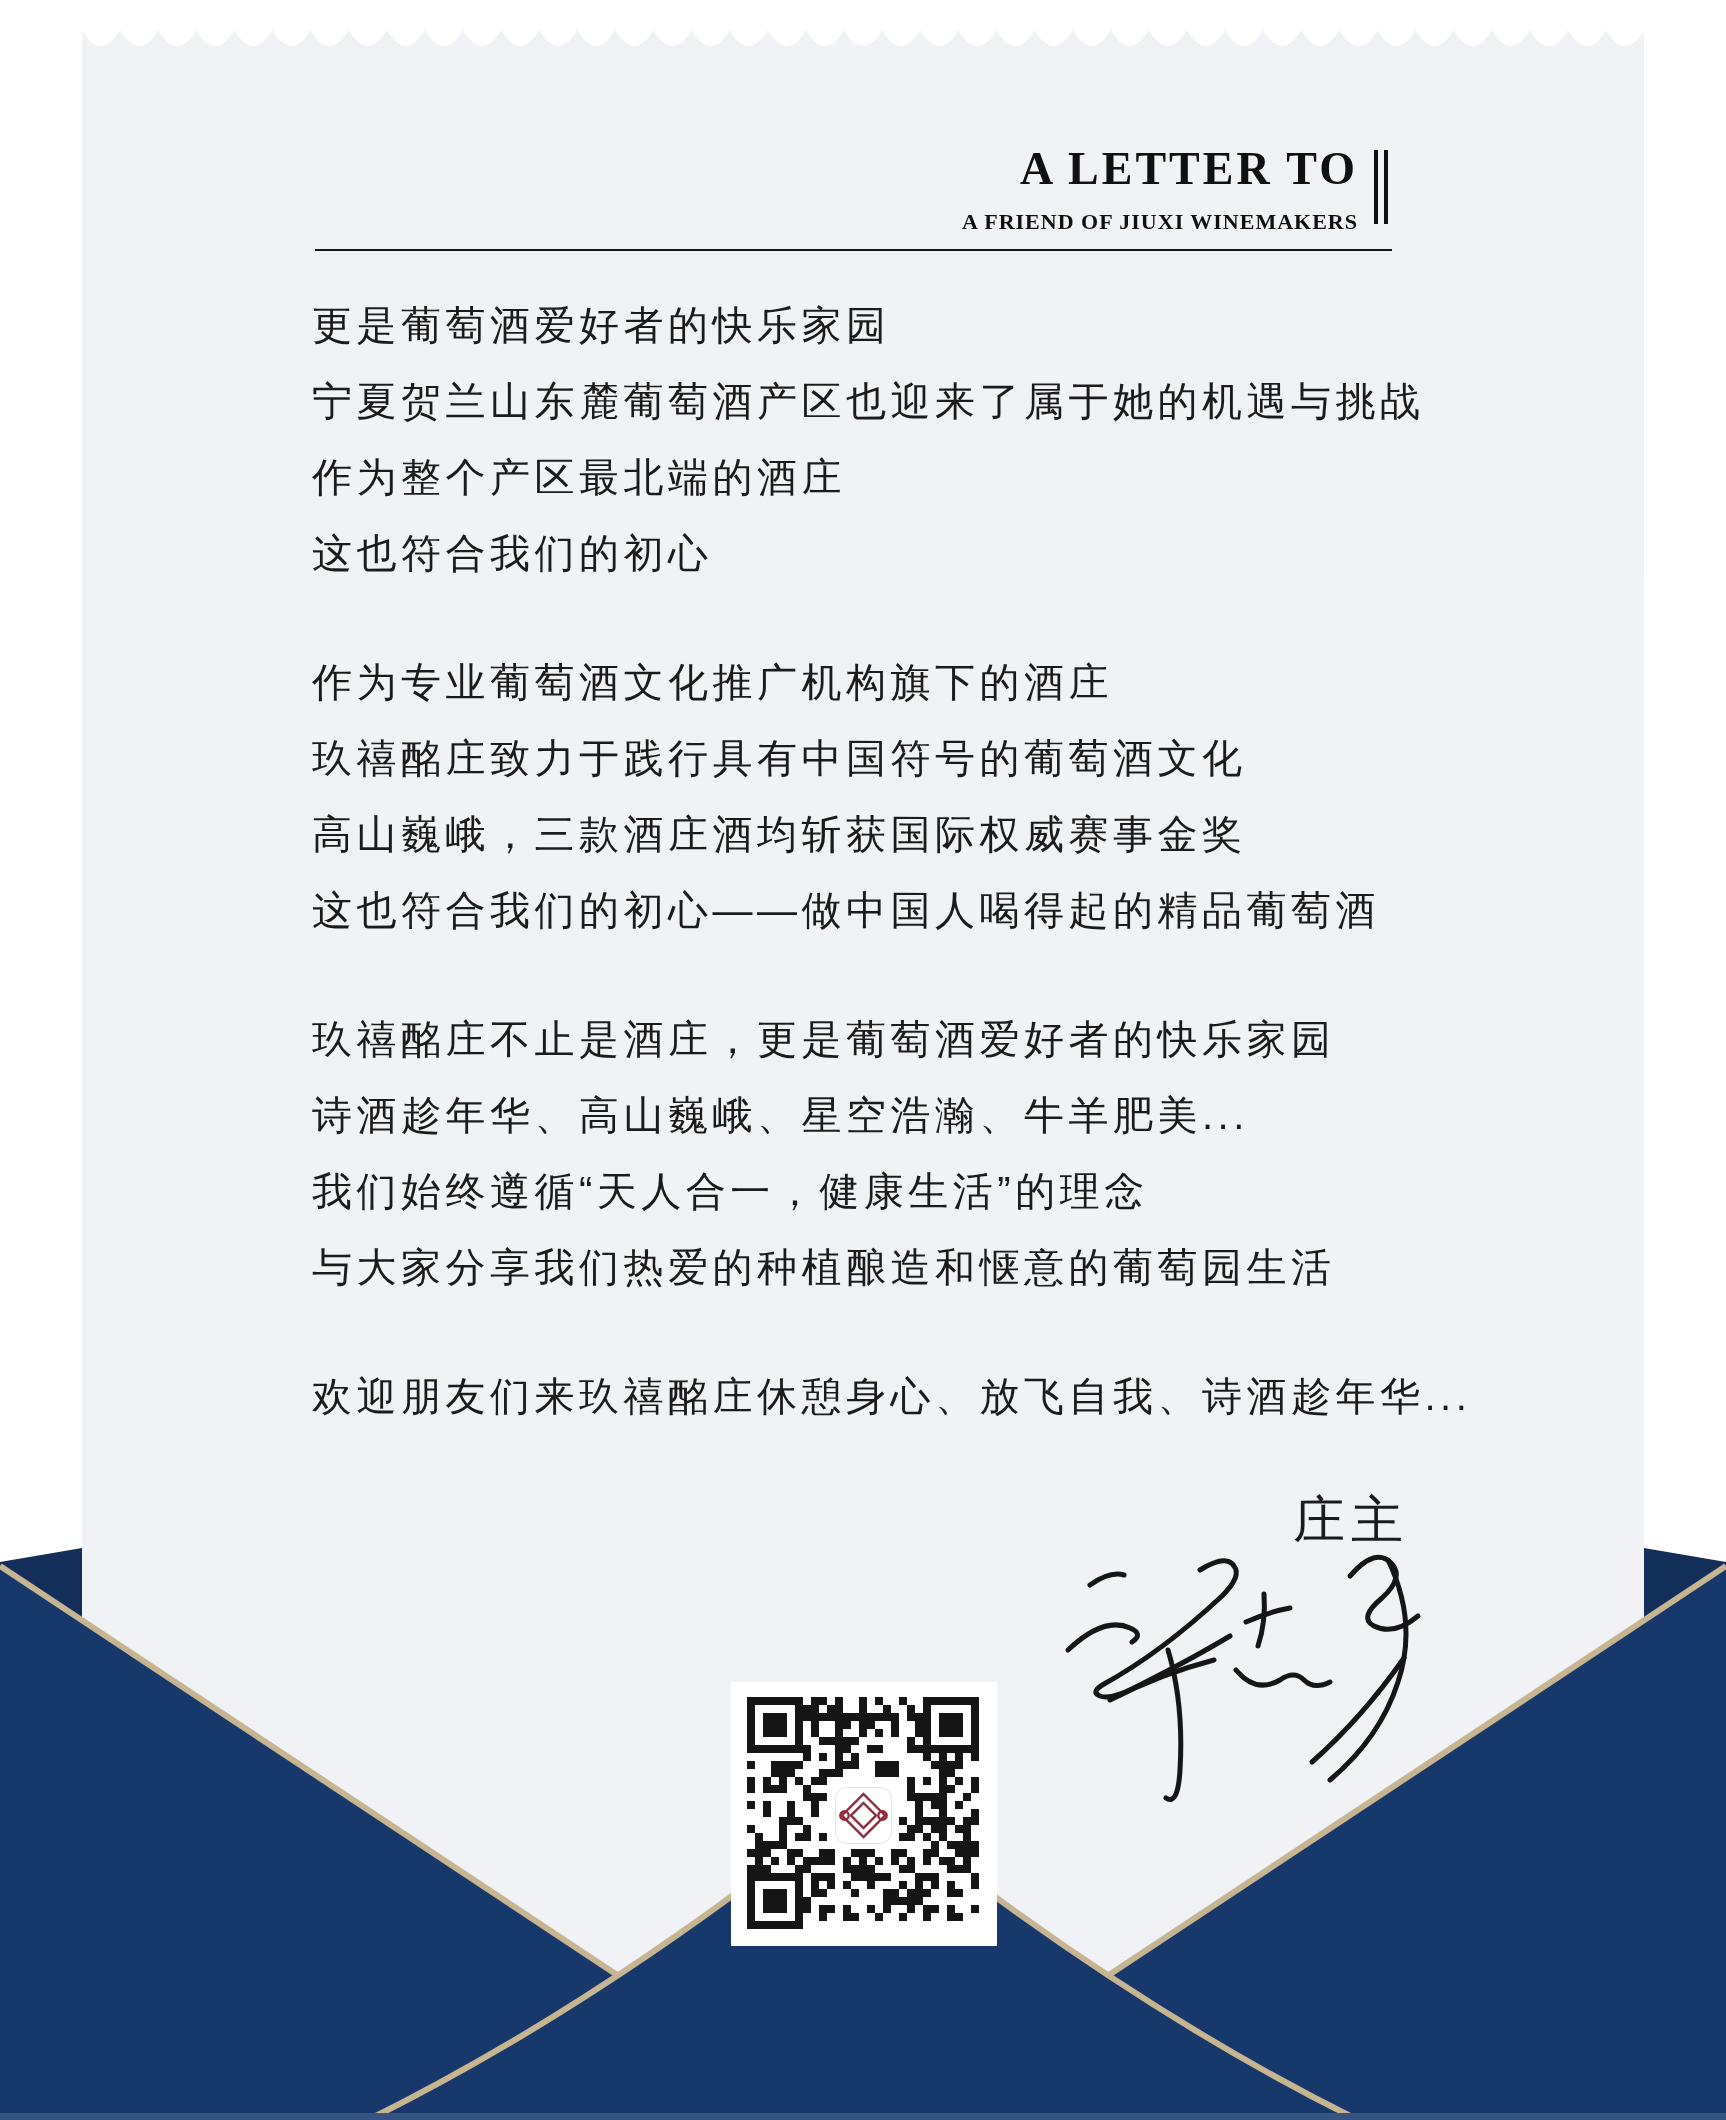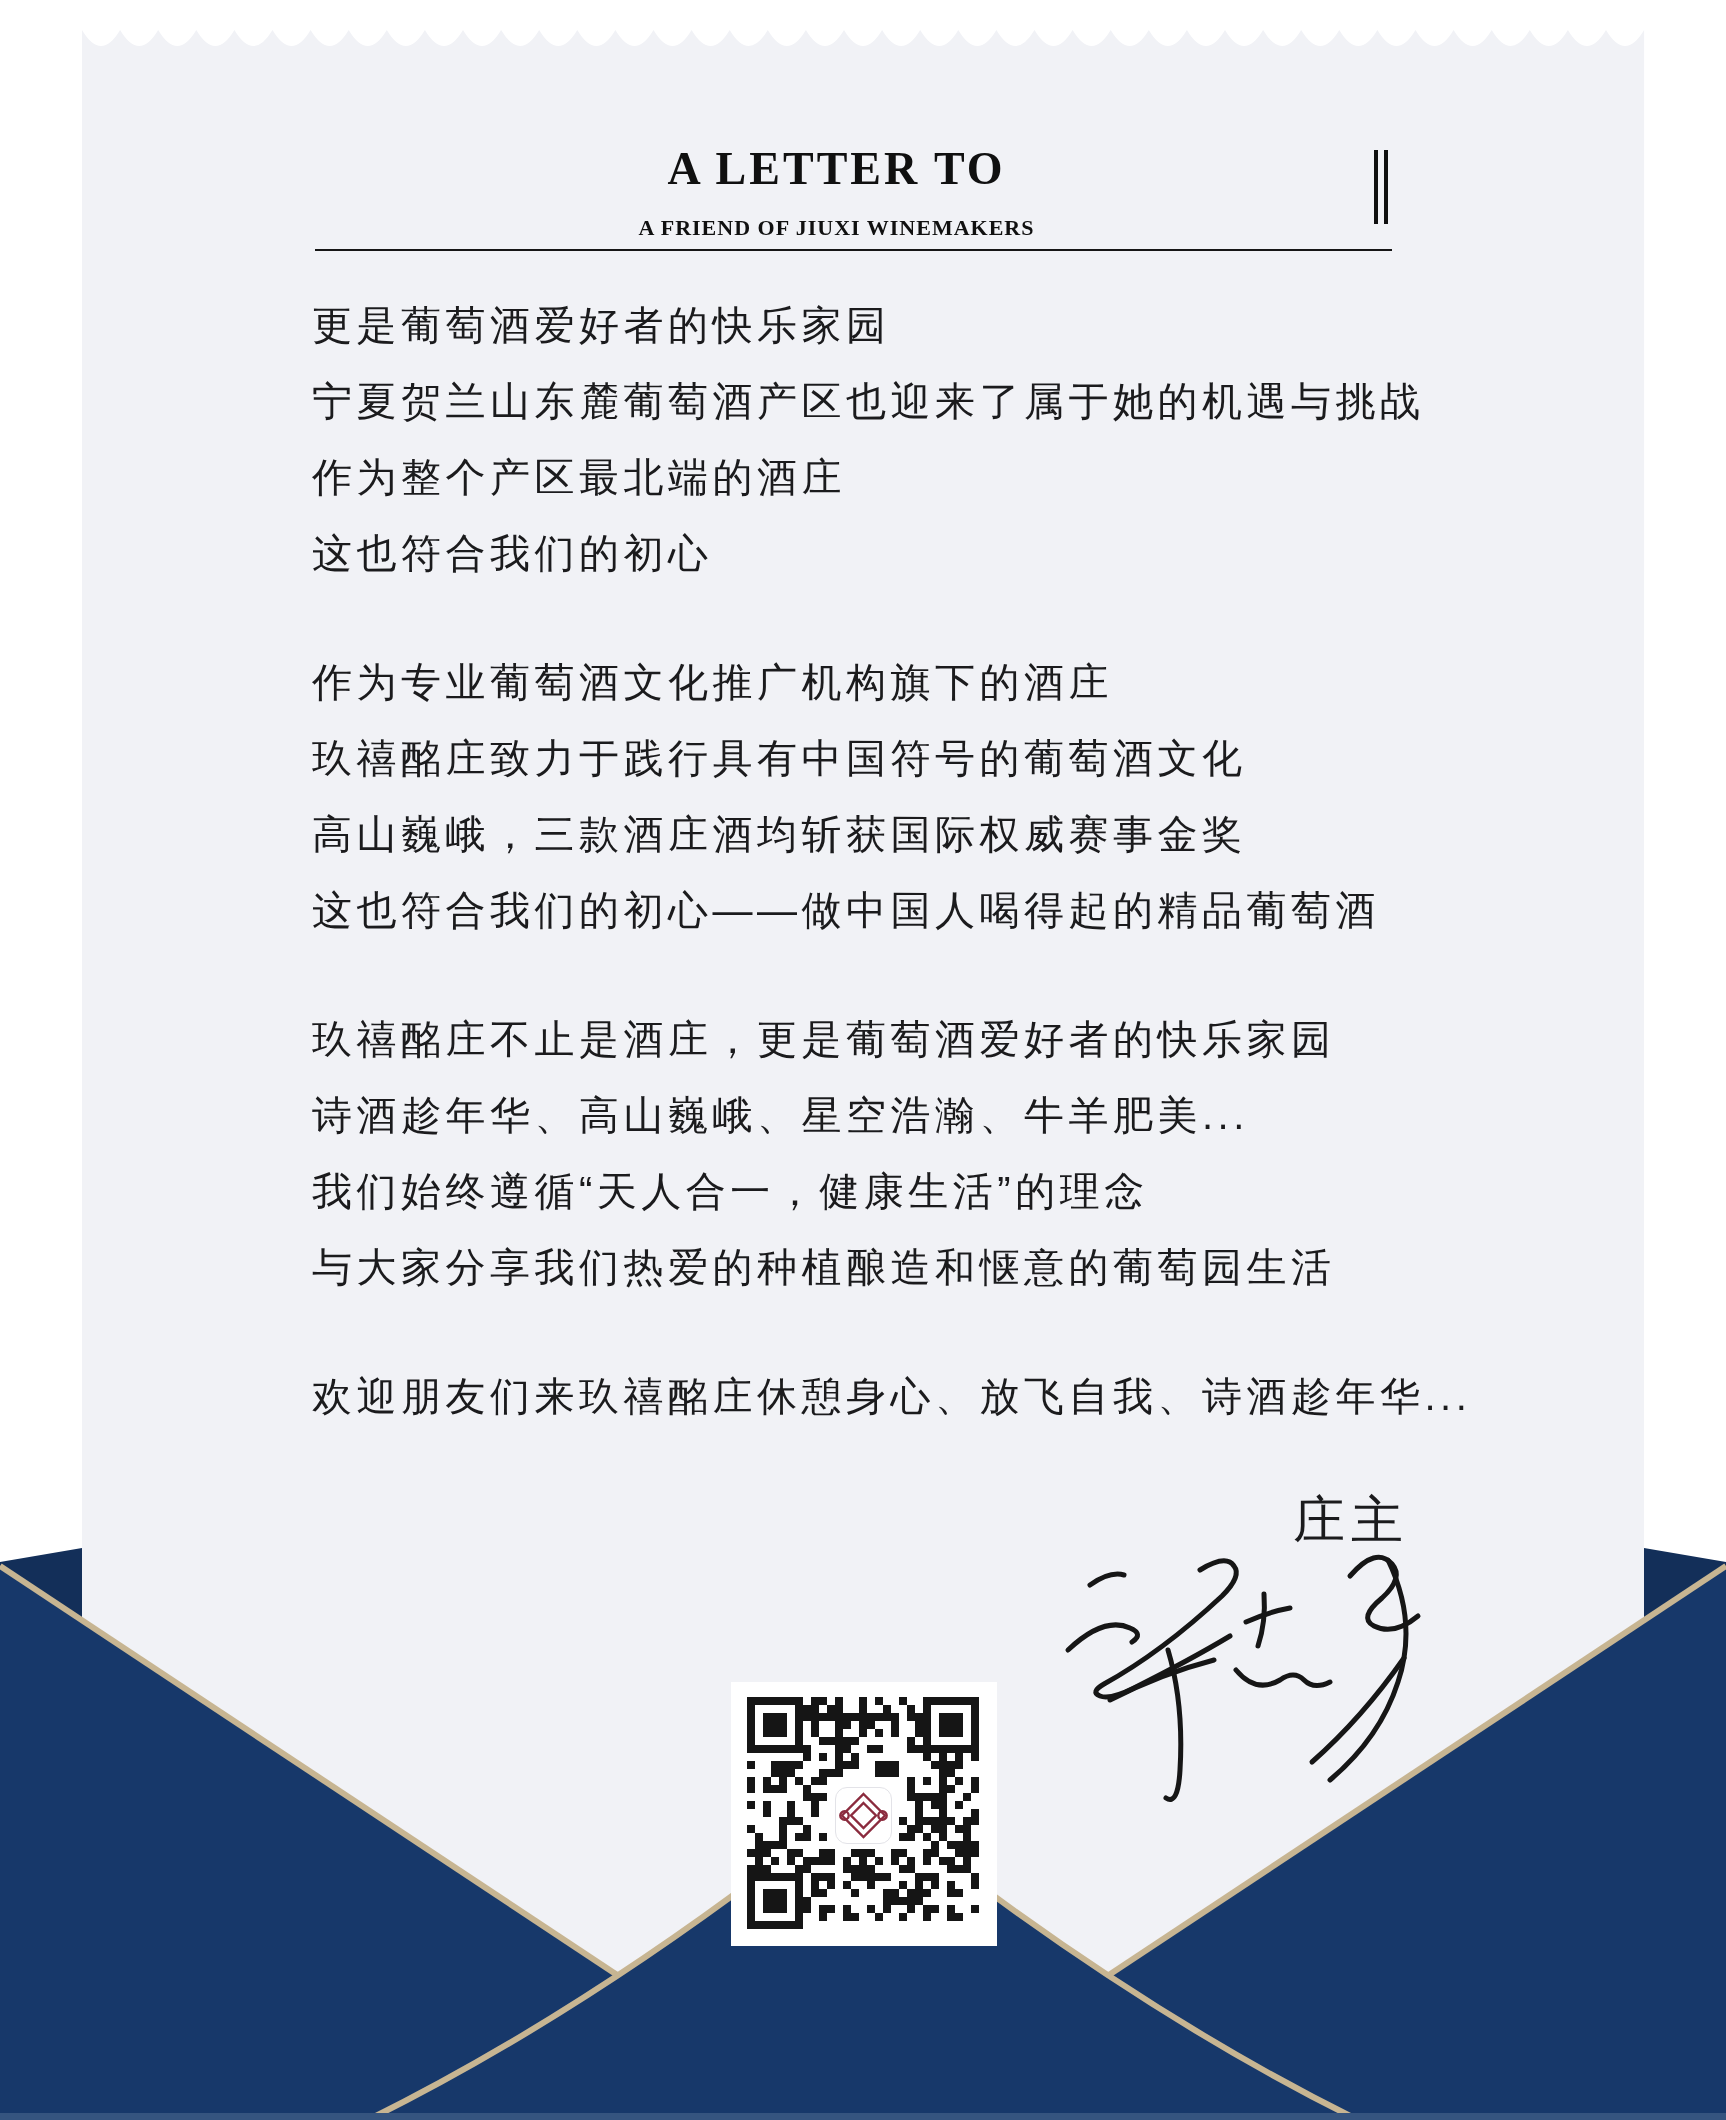--- a/index.html
+++ b/index.html
@@ -9,23 +9,23 @@
     --navy:#17386A;--navy-dark:#132F59;--gold:#C7B592;--paper:#F1F2F6;
     --ink:#1B1B1D;--maroon:#8B2B3E;--strip:#35547F;
   }
   svg.bg{position:absolute;left:0;top:0;width:1726px;height:2120px;}
   .paper{fill:var(--paper);}
   .wedge{fill:var(--navy-dark);}
   .flap{fill:var(--navy);}
   .flap-edge{fill:none;stroke:var(--gold);stroke-width:6;}
   .bottom-strip{fill:var(--strip);}
 
-  .masthead{position:absolute;left:315px;top:144px;width:1043px;text-align:center;color:#101010;}
+  .masthead{position:absolute;left:315px;top:144px;width:1043px;text-align:right;color:#101010;}
   .masthead .title{font-family:"Liberation Serif",serif;font-weight:700;font-size:46px;letter-spacing:3px;line-height:1.1;}
-  .masthead .subtitle{font-family:"Liberation Serif",serif;font-weight:700;font-size:22px;letter-spacing:1px;margin-top:20px;}
+  .masthead .subtitle{font-family:"Liberation Serif",serif;font-weight:700;font-size:22px;letter-spacing:1px;margin-top:14px;}
   .double-bar{position:absolute;left:1374px;top:150px;height:74px;display:flex;gap:6px;}
   .double-bar span{display:block;width:4px;height:100%;background:#101010;}
   .header-rule{position:absolute;left:315px;top:249px;width:1077px;height:2px;background:#161616;}
 
   .letter-body{position:absolute;left:312px;top:287px;width:1140px;}
   .letter-body p{margin:0 0 53px 0;}
   .line{display:block;font-size:40px;line-height:76px;letter-spacing:4.5px;color:var(--ink);white-space:nowrap;}
 
   .signoff{position:absolute;left:1293px;top:1486px;font-size:52px;letter-spacing:6px;color:var(--ink);}
 

